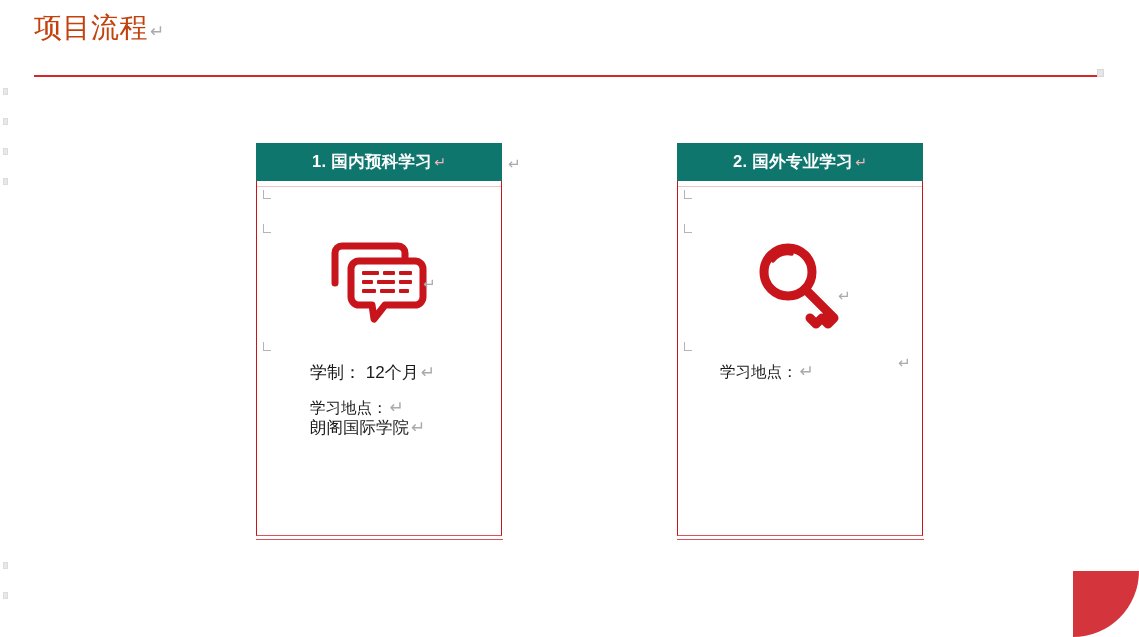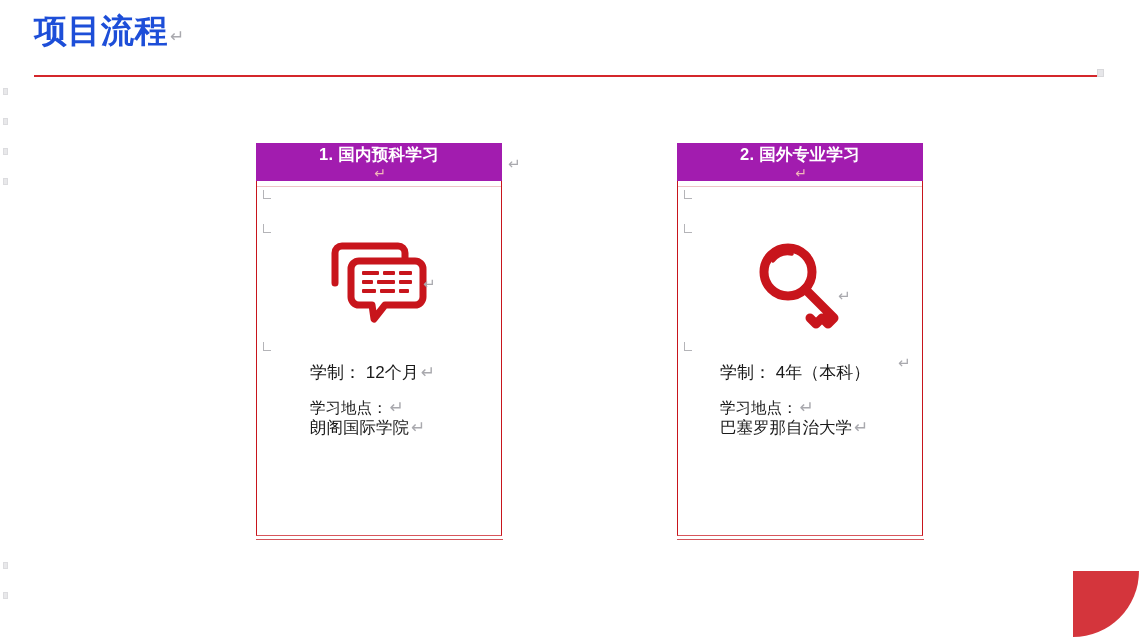--- a/index.html
+++ b/index.html
@@ -39,23 +39,23 @@
     left: 34px;
     top: 12px;
     width: 1070px;
   }
   .title-row {
     display: flex;
     align-items: baseline;
     white-space: nowrap;
   }
   .page-title {
-    font-size: 33px;
-    font-weight: 700;
-    color: #1d4ed8;
+    font-size: 28px;
+    font-weight: 400;
+    color: #c2410c;
     letter-spacing: 0.5px;
     line-height: 1.15;
   }
   .pilcrow {
     color: #a9a9ae;
     font-size: 17px;
     margin-left: 2px;
     font-family: "DejaVu Sans", sans-serif;
     line-height: 1;
   }
@@ -84,26 +84,25 @@
   .card {
     position: absolute;
     top: 143px;
     width: 246px;
   }
   .card-1 { left: 256px; }
   .card-2 { left: 649px; padding-left: 28px; }
 
   .card-head {
     height: 38px;
-    background: #a21caf;
+    background: #0f766e;
     display: flex;
     align-items: center;
     justify-content: center;
     box-sizing: border-box;
-    flex-direction: column;
   }
   .card-head-text {
     color: #ffffff;
     font-size: 16.5px;
     font-weight: 700;
     letter-spacing: 0.3px;
     white-space: nowrap;
   }
   .card-head .pilcrow { color: #f0b7b9; }
 
@@ -305,28 +304,22 @@
         <circle cx="38" cy="33" r="24" fill="none" stroke="#c8151c" stroke-width="9"></circle>
 
         <path d="M23 22 A19 19 0 0 1 42 15" fill="none" stroke="#c8151c" stroke-width="3.5" stroke-linecap="round"></path>
 
         <path d="M55 50 L84 79 L78 85 L72 79 L66 85 L60 79" fill="none" stroke="#c8151c" stroke-width="9" stroke-linejoin="round" stroke-linecap="round"></path>
       </svg>
       <span class="pilcrow-float">↵</span>
     </div>
 
     <div class="card-text">
-      <div class="line-1">
-        <span>学制： 4年（本科）</span><span class="pilcrow"></span>
-      </div>
       <div class="line-2">
         <span>学习地点：</span><span class="pilcrow">↵</span>
       </div>
-      <div class="line-3">
-        <span>巴塞罗那自治大学</span><span class="pilcrow">↵</span>
-      </div>
     </div>
   </div>
 </div>
 
 <span class="float-pilcrow fp-card2-side">↵</span>
 
 <div class="corner-shape"></div>
 
 </body></html>

